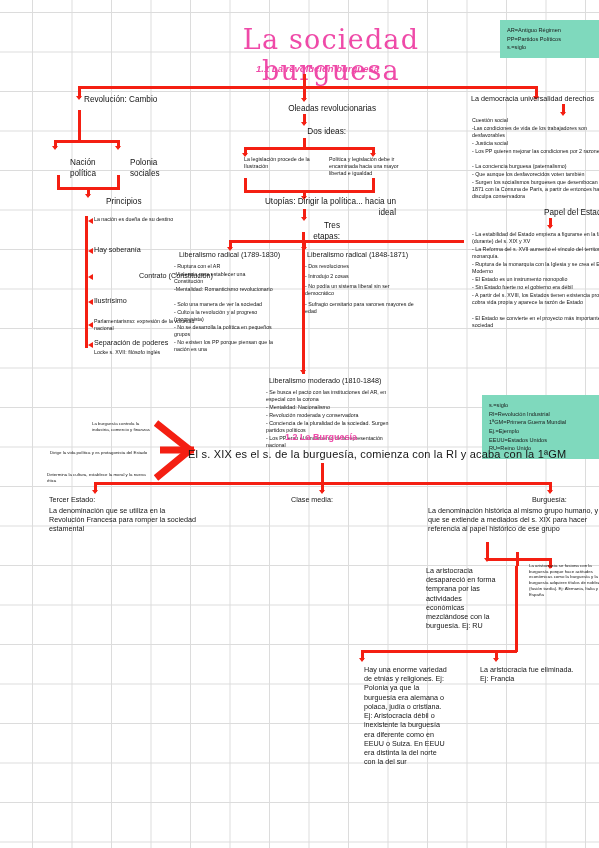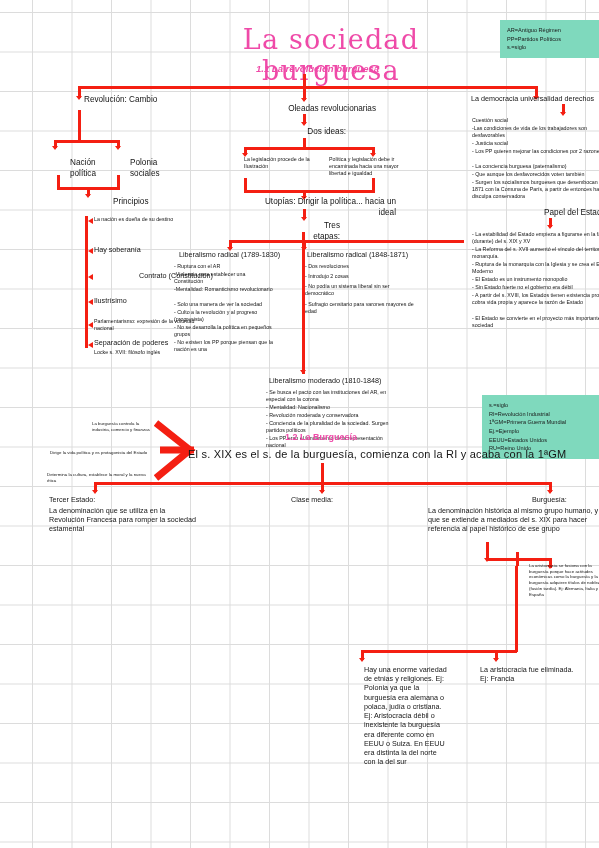--- a/index.html
+++ b/index.html
@@ -155,21 +155,21 @@
   <div class="dotsm" style="left:98.5px; top:146px;"></div>
 
   <div class="t hd ctr" style="left:18px; top:158px; width:46px;">Nación política</div>
   <div class="t hd ctr" style="left:78px; top:158px; width:46px;">Polonia sociales</div>
 
   <div class="r-v" style="left:41px; top:175px; height:14px;"></div>
   <div class="r-v" style="left:101px; top:175px; height:14px;"></div>
   <div class="r-h" style="left:41px; top:187px; width:63px;"></div>
   <div class="r-v" style="left:71px; top:187px; height:9px;"></div>
   <div class="dotsm" style="left:68.5px; top:194px;"></div>
-  <div class="t hd" style="left:54px; top:197px;margin-left:7px;">Principios</div>
+  <div class="t hd" style="left:54px; top:197px;">Principios</div>
 
   <div class="r-vt" style="left:69px; top:216px; height:132px;"></div>
   <div class="dotl" style="left:72px; top:218px;"></div>
   <div class="dotl" style="left:72px; top:248px;"></div>
   <div class="dotl" style="left:72px; top:274px;"></div>
   <div class="dotl" style="left:72px; top:299px;"></div>
   <div class="dotl" style="left:72px; top:322px;"></div>
   <div class="dotl" style="left:72px; top:342px;"></div>
 
   <div class="t sm" style="left:78px; top:216px; width:130px;">La nación es dueña de su destino</div>
@@ -263,20 +263,21 @@
   <div class="t md" style="left:412px; top:506px; width:180px;">La denominación histórica al mismo grupo humano, y que se extiende a mediados del s. XIX para hacer referencia al papel histórico de ese grupo</div>
 
   <div class="r-v" style="left:470px; top:542px; height:18px;"></div>
   <div class="r-h" style="left:470px; top:558px; width:66px;"></div>
   <div class="dotsm" style="left:467.5px; top:558px;"></div>
   <div class="r-v" style="left:533px; top:558px; height:10px;"></div>
   <div class="dotsm" style="left:530.5px; top:565px;"></div>
 
   <div class="r-v" style="left:500px; top:552px; height:14px;"></div>
 
+  <div class="t md" style="left:410px; top:566px; width:76px;">La aristocracia desapareció en forma temprana por las actividades económicas mezclándose con la burguesía. Ej: RU</div>
   <div class="t xs" style="left:513px; top:563px; width:78px;">La aristocracia se fusiona con la burguesía porque hace actitudes económicas como la burguesía y la burguesía adquiere títulos de nobleza (fusión tardía). Ej: Alemania, Italia y España</div>
 
   <div class="r-vt" style="left:499px; top:566px; height:86px;"></div>
   <div class="r-h" style="left:345px; top:650px; width:156px;"></div>
   <div class="r-v" style="left:345px; top:650px; height:10px;"></div>
   <div class="dotsm" style="left:342.5px; top:658px;"></div>
   <div class="r-v" style="left:479px; top:650px; height:10px;"></div>
   <div class="dotsm" style="left:476.5px; top:658px;"></div>
 
   <div class="t md" style="left:348px; top:665px; width:84px;">Hay una enorme variedad de etnias y religiones. Ej: Polonia ya que la burguesía era alemana o polaca, judía o cristiana. Ej: Aristocracia débil o inexistente la burguesía era diferente como en EEUU o Suiza. En EEUU era distinta la del norte con la del sur</div>

